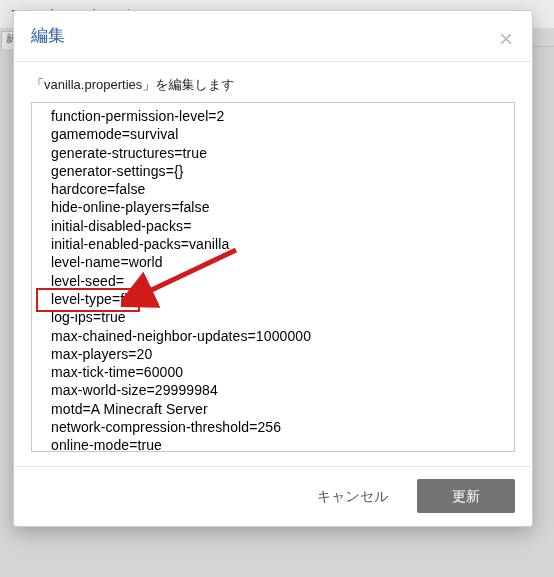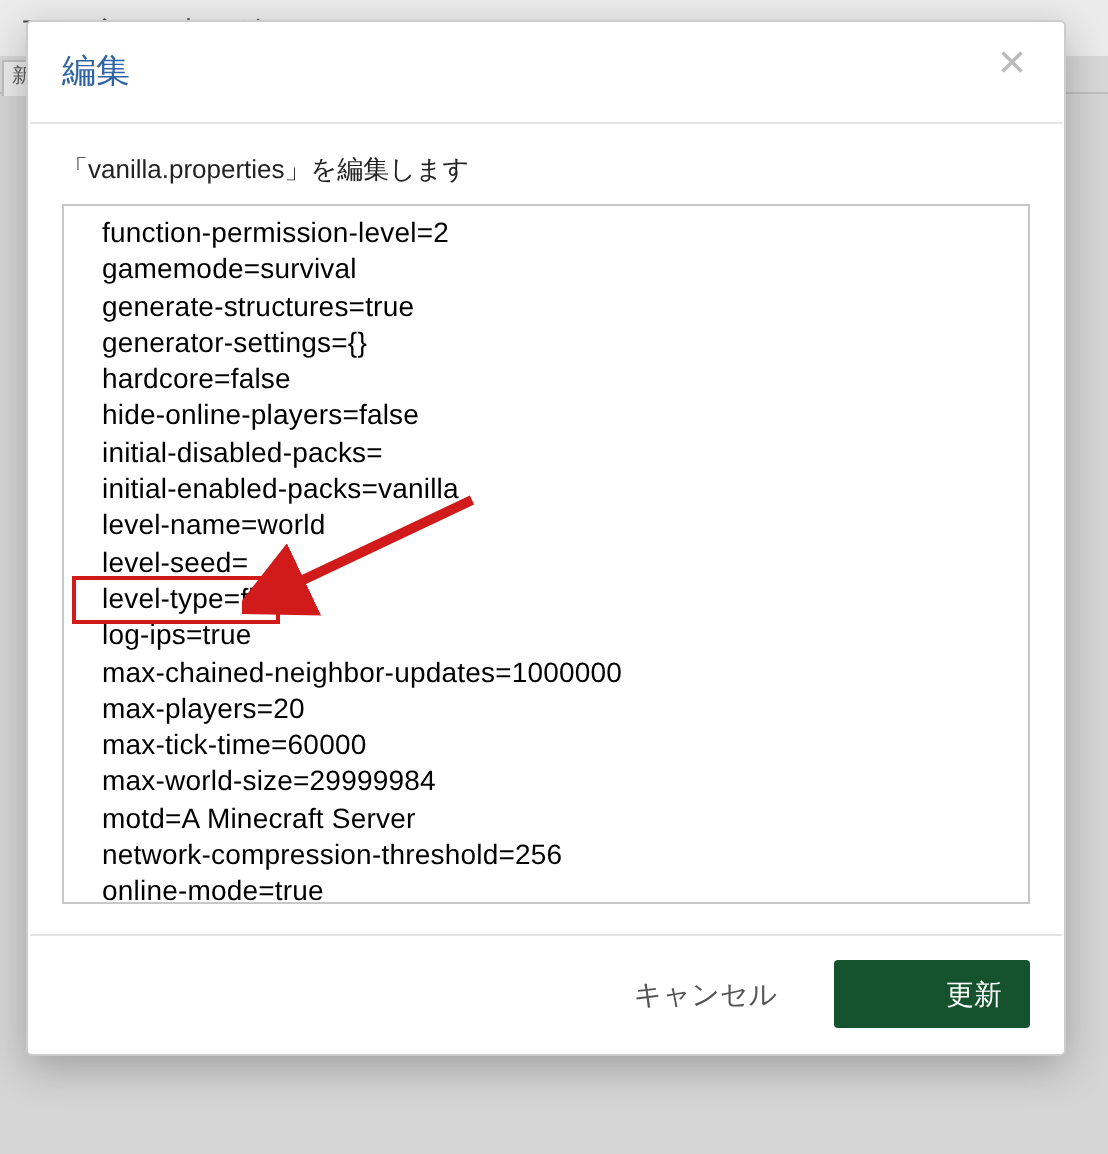--- a/index.html
+++ b/index.html
@@ -1,35 +1,35 @@
 <!DOCTYPE html>
 <html><head>
 <meta charset="utf-8">
 <style>
   html,body{margin:0;padding:0;width:554px;height:577px;font-family:"Hiragino Kaku Gothic ProN","Yu Gothic",Meiryo,Arial,sans-serif;background:#e8e8e8;overflow:hidden}
   .bg-header{height:22px;background:#fff;padding:6px 10px 0;color:#555;font-size:15px}
   .bg-tabbar{height:18px;background:#eaeaea;border-bottom:1px solid #d0d0d0}
   .bg-tab{display:inline-block;background:#fff;height:17px;width:20px;border:1px solid #d0d0d0;border-bottom:none;margin-left:1px;font-size:10px;padding:0 4px;color:#666}
   .backdrop{position:absolute;inset:0;background:rgba(0,0,0,.08)}
   .modal{position:absolute;left:13px;top:10px;width:516px;background:#fff;border:1px solid #ccc;border-radius:3px;box-shadow:0 6px 20px rgba(0,0,0,.25);padding:1px}
-  .m-head{padding:12px 16px 14px;border-bottom:1px solid #e3e3e3;display:flex;align-items:flex-start}
+  .m-head{padding:12px 16px 14px;border-bottom:1px solid #e3e3e3;display:flex;align-items:flex-end}
   .m-title{font-size:17px;color:#2e64a3;font-weight:500;flex:1}
   .m-close{font-size:24px;color:#bbb;cursor:pointer;line-height:16px;padding:0 2px}
   .m-body{padding:14px 16px 10px}
   .subtitle{font-size:13px;color:#222;margin-bottom:8px}
   .editor-wrap{position:relative}
   textarea.editor{width:100%;height:350px;box-sizing:border-box;border:1px solid #c7c7c7;font-family:Arial,sans-serif;font-size:14px;line-height:18.3px;padding:4px 19px;resize:none;color:#000;white-space:pre;overflow:auto;letter-spacing:.1px}
   .hl-box{position:absolute;border:2px solid #d11a1a;pointer-events:none}
   .arrow{position:absolute;pointer-events:none}
   .enc-label{font-size:13px;color:#222;margin:12px 0 4px}
   select.enc{width:100%;box-sizing:border-box;border:1px solid #bcbcbc;height:26px;font-size:13px;padding:2px 4px;background:#fff}
   .m-foot{border-top:1px solid #e3e3e3;padding:12px 16px;text-align:right}
-  .btn{display:inline-block;min-width:70px;height:34px;line-height:34px;text-align:right;font-size:14px;border-radius:2px;margin-left:10px;cursor:pointer;padding:0 14px}
+  .btn{display:inline-block;min-width:70px;height:34px;line-height:34px;text-align:center;font-size:14px;border-radius:2px;margin-left:10px;cursor:pointer;padding:0 14px}
   .btn-cancel{color:#555;background:#fff}
-  .btn-primary{background:#14532d;color:#fff}
+  .btn-primary{background:#737373;color:#fff}
 </style>
 </head>
 <body>
 
 <div class="bg-header">ファイルマネージャ</div>
 <div class="bg-tabbar">
   <span class="bg-tab">新規</span>
 </div>
 
 <div class="backdrop"></div>

